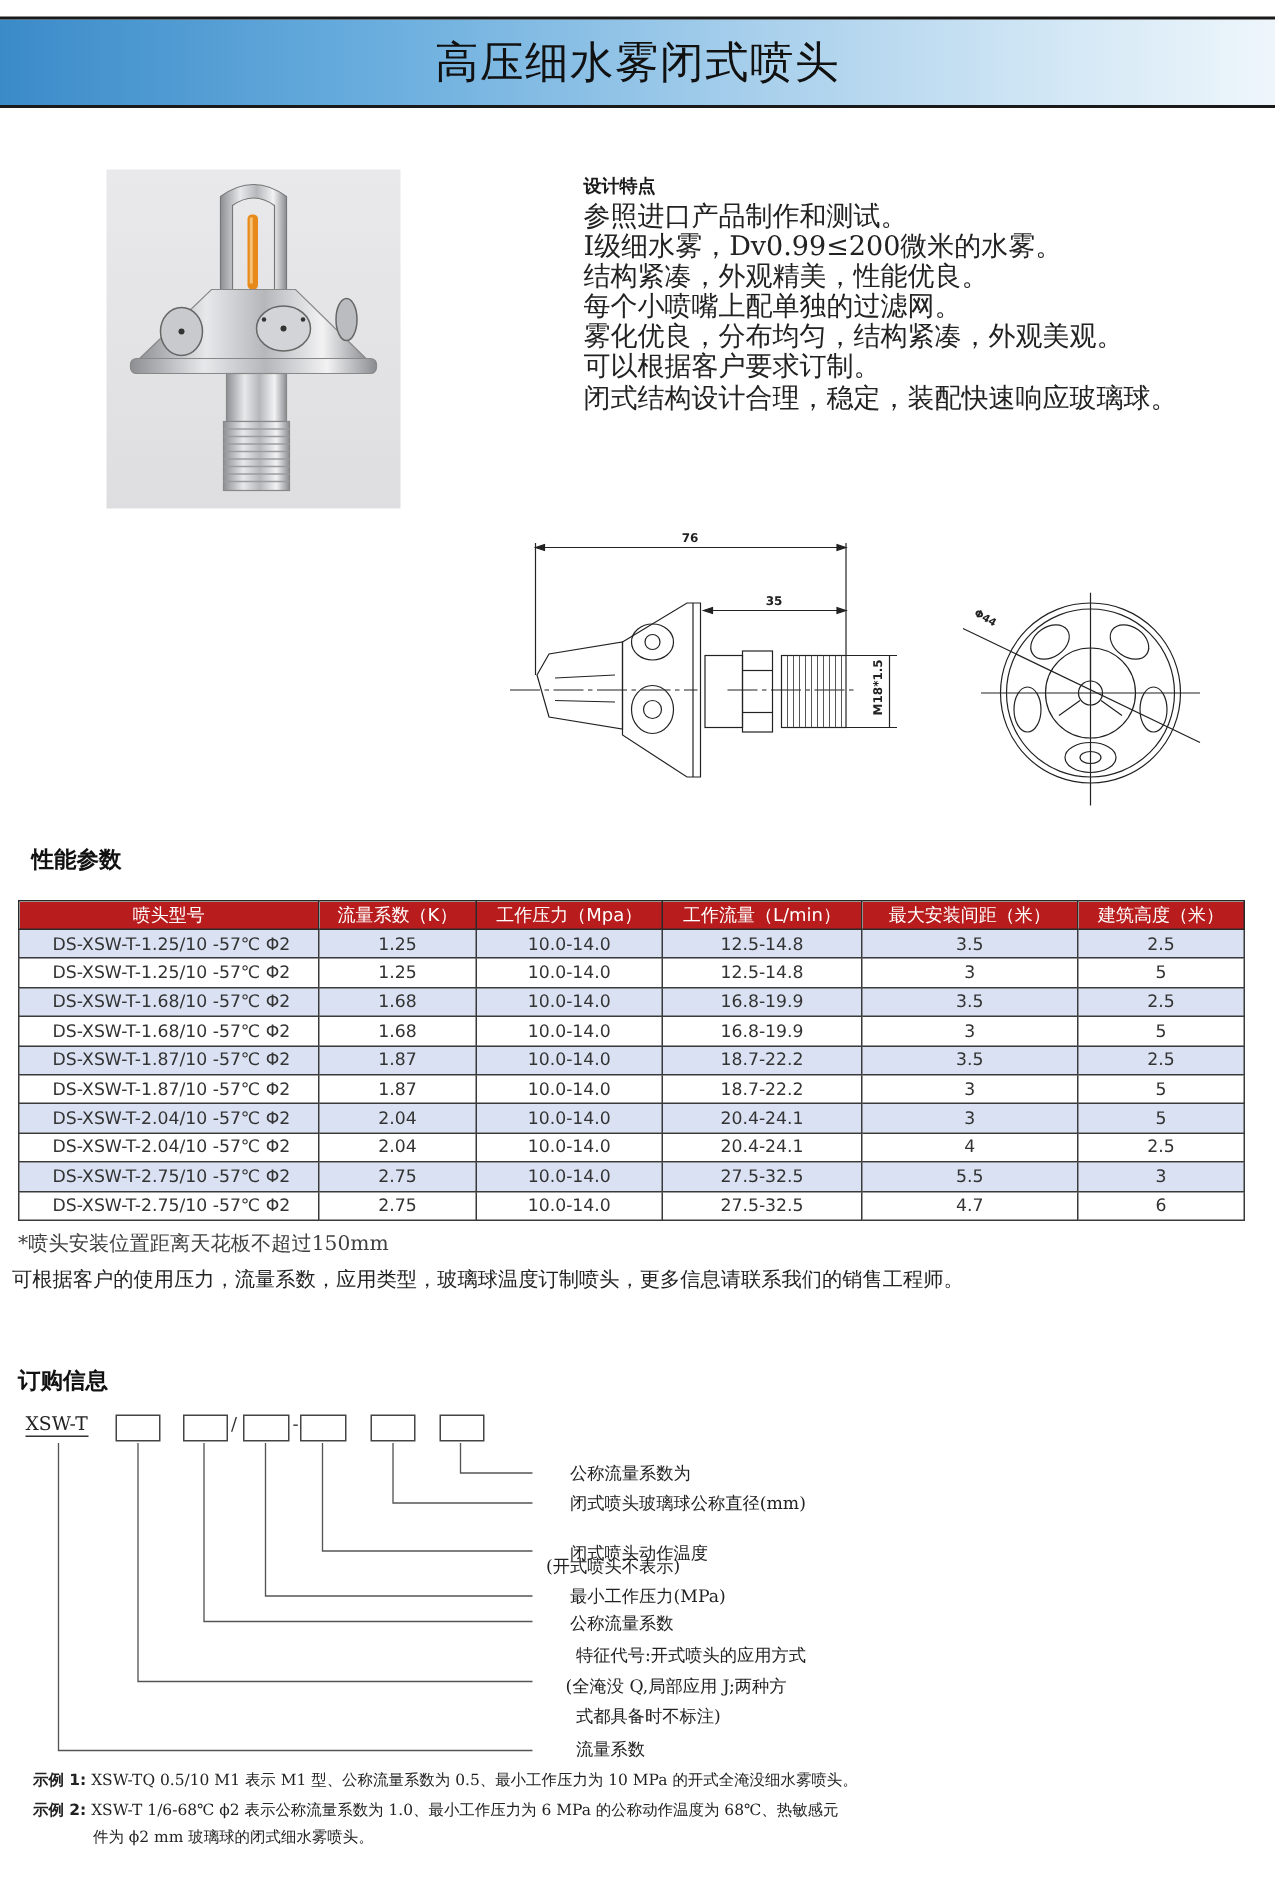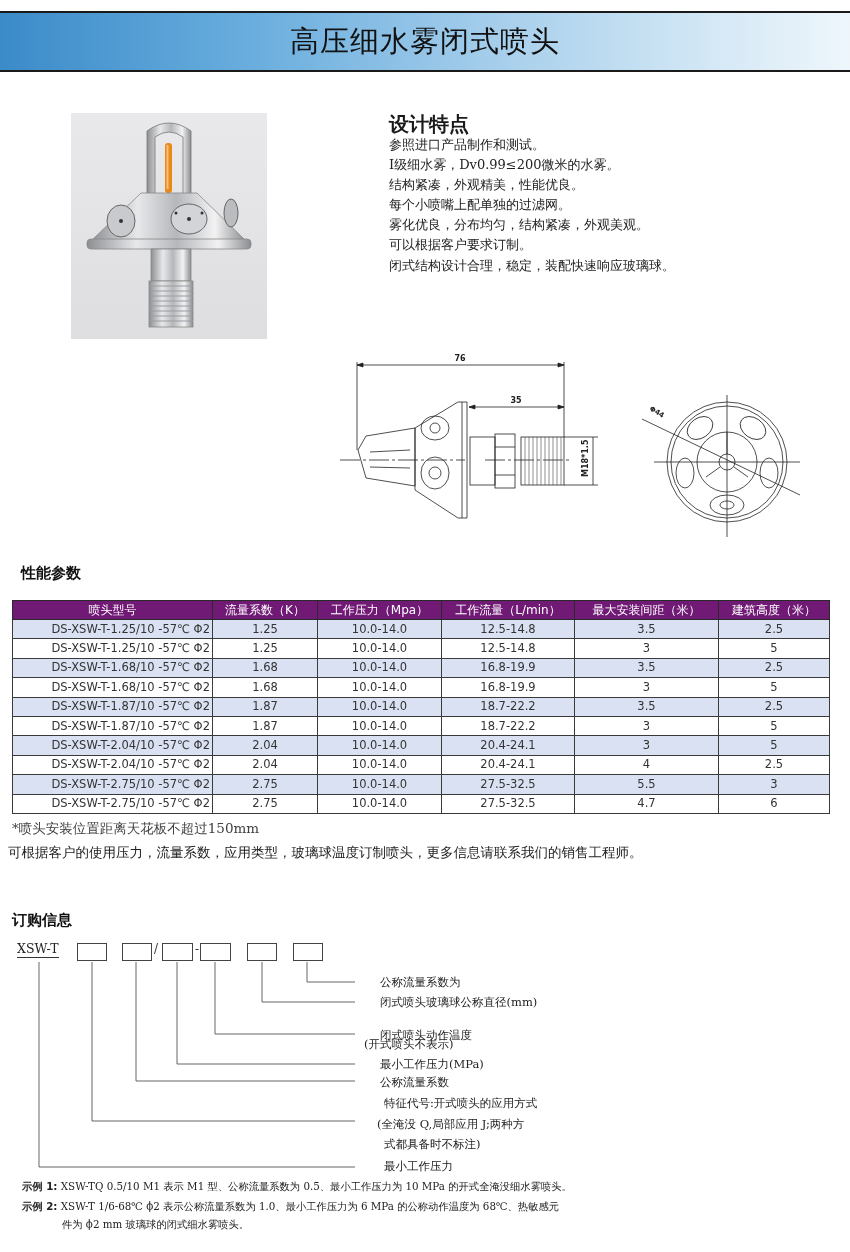--- a/index.html
+++ b/index.html
@@ -20,52 +20,52 @@
 
     
     .photo {
       position: absolute; left: 71px; top: 113px; width: 196px; height: 226px;
       background: linear-gradient(180deg, #e9e9eb 0%, #dedee0 100%);
     }
     .photo svg { width: 100%; height: 100%; display: block; }
 
     
     .features { position: absolute; left: 389px; top: 114px; width: 340px; }
-    .features h2 { font-size: 20px; font-weight: bold; line-height: 20px; margin-bottom: 1px; }
+    .features h2 { font-size: 12px; font-weight: bold; line-height: 20px; margin-bottom: 1px; }
     .features li {
-      list-style: none; font-family: "DejaVu Serif", serif; font-size: 13px;
+      list-style: none; font-family: "DejaVu Serif", serif; font-size: 18px;
       line-height: 20.1px; color: #222; white-space: nowrap;
     }
 
     
     .drawing-side { position: absolute; left: 340px; top: 340px; width: 280px; height: 180px; }
     .drawing-front { position: absolute; left: 640px; top: 395px; width: 170px; height: 150px; }
     .drawing-side svg, .drawing-front svg { width: 100%; height: 100%; display: block; }
 
     
     .section-title { position: absolute; font-size: 15px; font-weight: bold; color: #111; }
     #perf-title { left: 21px; top: 564px; }
     #order-title { left: 12px; top: 911px; }
 
     
     .spec-table {
       position: absolute; left: 12px; top: 600px; width: 817px;
       border-collapse: collapse; font-family: "DejaVu Sans", sans-serif; font-size: 11.5px;
       table-layout: fixed;
     }
     .spec-table th {
-      background: #701a75; color: #fff; font-weight: normal; height: 19px;
+      background: #b91c1c; color: #fff; font-weight: normal; height: 19px;
       border: 1px solid #2a2a2a; font-size: 12px; white-space: nowrap; overflow: hidden;
       padding: 0 2px;
     }
     .spec-table td {
       height: 19.4px; border: 1px solid #3a3a3a; text-align: center; color: #333;
       white-space: nowrap; padding: 0 2px; line-height: 17px;
     }
-    .spec-table td:first-child { text-align: right; padding-left: 9px; }
+    .spec-table td:first-child { text-align: left; padding-left: 22px; }
     .spec-table tr.shaded td { background: #d9e1f2; }
 
     
     .note1 {
       position: absolute; left: 12px; top: 820px; font-family: "DejaVu Serif", serif;
       font-size: 13.5px; color: #404040;
     }
     .note2 {
       position: absolute; left: 8px; top: 844px; font-family: "DejaVu Serif", serif;
       font-size: 13.5px; color: #222; white-space: nowrap;
@@ -381,21 +381,21 @@
 
 <div class="legend-label" style="left:380px;top:975px">公称流量系数为</div>
 <div class="legend-label" style="left:380px;top:995px">闭式喷头玻璃球公称直径(mm)</div>
 <div class="legend-label" style="left:380px;top:1028px">闭式喷头动作温度</div>
 <div class="legend-label" style="left:364px;top:1037px">(开式喷头不表示)</div>
 <div class="legend-label" style="left:380px;top:1057px">最小工作压力(MPa)</div>
 <div class="legend-label" style="left:380px;top:1075px">公称流量系数</div>
 <div class="legend-label" style="left:384px;top:1096px">特征代号:开式喷头的应用方式</div>
 <div class="legend-label" style="left:377px;top:1117px">(全淹没 Q,局部应用 J;两种方</div>
 <div class="legend-label" style="left:384px;top:1137px">式都具备时不标注)</div>
-<div class="legend-label" style="left:384px;top:1159px">最小工作压力</div>
+<div class="legend-label" style="left:384px;top:1159px">流量系数</div>
 
 <div class="example" style="left:22px;top:1180px">
   <b>示例 1:</b>
   <span>XSW-TQ 0.5/10 M1 表示 M1 型、公称流量系数为 0.5、最小工作压力为 10 MPa 的开式全淹没细水雾喷头。</span>
 </div>
 <div class="example" style="left:22px;top:1200px">
   <b>示例 2:</b>
   <span>XSW-T 1/6-68℃ ϕ2 表示公称流量系数为 1.0、最小工作压力为 6 MPa 的公称动作温度为 68℃、热敏感元</span>
 </div>
 <div class="example" style="left:62px;top:1218px">件为 ϕ2 mm 玻璃球的闭式细水雾喷头。</div>

